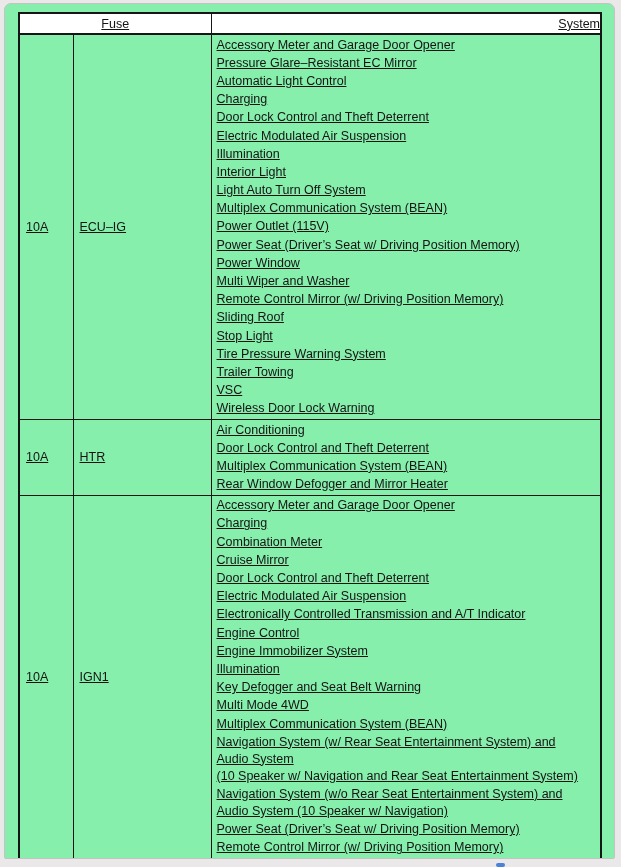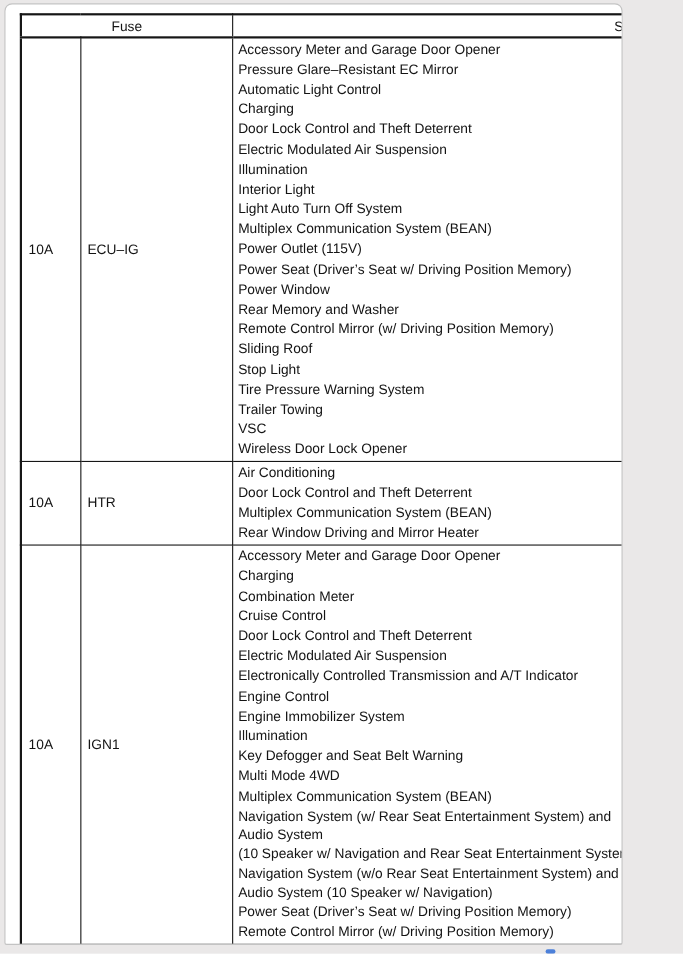--- a/index.html
+++ b/index.html
@@ -13,27 +13,28 @@
     overflow: hidden;
     position: relative;
     font-family: "Liberation Sans", sans-serif;
     color: #141414;
     -webkit-font-smoothing: antialiased;
   }
   .page-card {
     position: absolute;
     left: 4px;
     top: 3px;
-    width: 562px;
+    width: 611px;
     height: 856px;
-    background: #ffffff;
+    background: #86efac;
     border: 1px solid #c3c3c3;
     border-radius: 7px 7px 2px 2px;
     box-sizing: border-box;
     overflow: hidden;
+    text-decoration: underline;
   }
   table.fuse-table {
     border-collapse: collapse;
     table-layout: fixed;
     width: 582px;
     margin: 8px 0 0 13px;
     font-size: 12.5px;
   }
   table.fuse-table col.c-amp  { width: 54px; }
   table.fuse-table col.c-name { width: 138px; }
@@ -105,48 +106,48 @@
             <div class="sys-item">Charging</div>
             <div class="sys-item">Door Lock Control and Theft Deterrent</div>
             <div class="sys-item">Electric Modulated Air Suspension</div>
             <div class="sys-item">Illumination</div>
             <div class="sys-item">Interior Light</div>
             <div class="sys-item">Light Auto Turn Off System</div>
             <div class="sys-item">Multiplex Communication System (BEAN)</div>
             <div class="sys-item">Power Outlet (115V)</div>
             <div class="sys-item">Power Seat (Driver’s Seat w/ Driving Position Memory)</div>
             <div class="sys-item">Power Window</div>
-            <div class="sys-item">Rear Memory and Washer</div>
+            <div class="sys-item">Multi Wiper and Washer</div>
             <div class="sys-item">Remote Control Mirror (w/ Driving Position Memory)</div>
             <div class="sys-item">Sliding Roof</div>
             <div class="sys-item">Stop Light</div>
             <div class="sys-item">Tire Pressure Warning System</div>
             <div class="sys-item">Trailer Towing</div>
             <div class="sys-item">VSC</div>
-            <div class="sys-item">Wireless Door Lock Opener</div>
+            <div class="sys-item">Wireless Door Lock Warning</div>
           </td>
         </tr>
         <tr>
           <td class="amp-cell">10A</td>
           <td class="name-cell">HTR</td>
           <td class="sys-cell">
             <div class="sys-item">Air Conditioning</div>
             <div class="sys-item">Door Lock Control and Theft Deterrent</div>
             <div class="sys-item">Multiplex Communication System (BEAN)</div>
-            <div class="sys-item">Rear Window Driving and Mirror Heater</div>
+            <div class="sys-item">Rear Window Defogger and Mirror Heater</div>
           </td>
         </tr>
         <tr>
           <td class="amp-cell">10A</td>
           <td class="name-cell">IGN1</td>
           <td class="sys-cell">
             <div class="sys-item">Accessory Meter and Garage Door Opener</div>
             <div class="sys-item">Charging</div>
             <div class="sys-item">Combination Meter</div>
-            <div class="sys-item">Cruise Control</div>
+            <div class="sys-item">Cruise Mirror</div>
             <div class="sys-item">Door Lock Control and Theft Deterrent</div>
             <div class="sys-item">Electric Modulated Air Suspension</div>
             <div class="sys-item">Electronically Controlled Transmission and A/T Indicator</div>
             <div class="sys-item">Engine Control</div>
             <div class="sys-item">Engine Immobilizer System</div>
             <div class="sys-item">Illumination</div>
             <div class="sys-item">Key Defogger and Seat Belt Warning</div>
             <div class="sys-item">Multi Mode 4WD</div>
             <div class="sys-item">Multiplex Communication System (BEAN)</div>
             <div class="sys-item">Navigation System (w/ Rear Seat Entertainment System) and<br>Audio System<br>(10 Speaker w/ Navigation and Rear Seat Entertainment System)</div>

